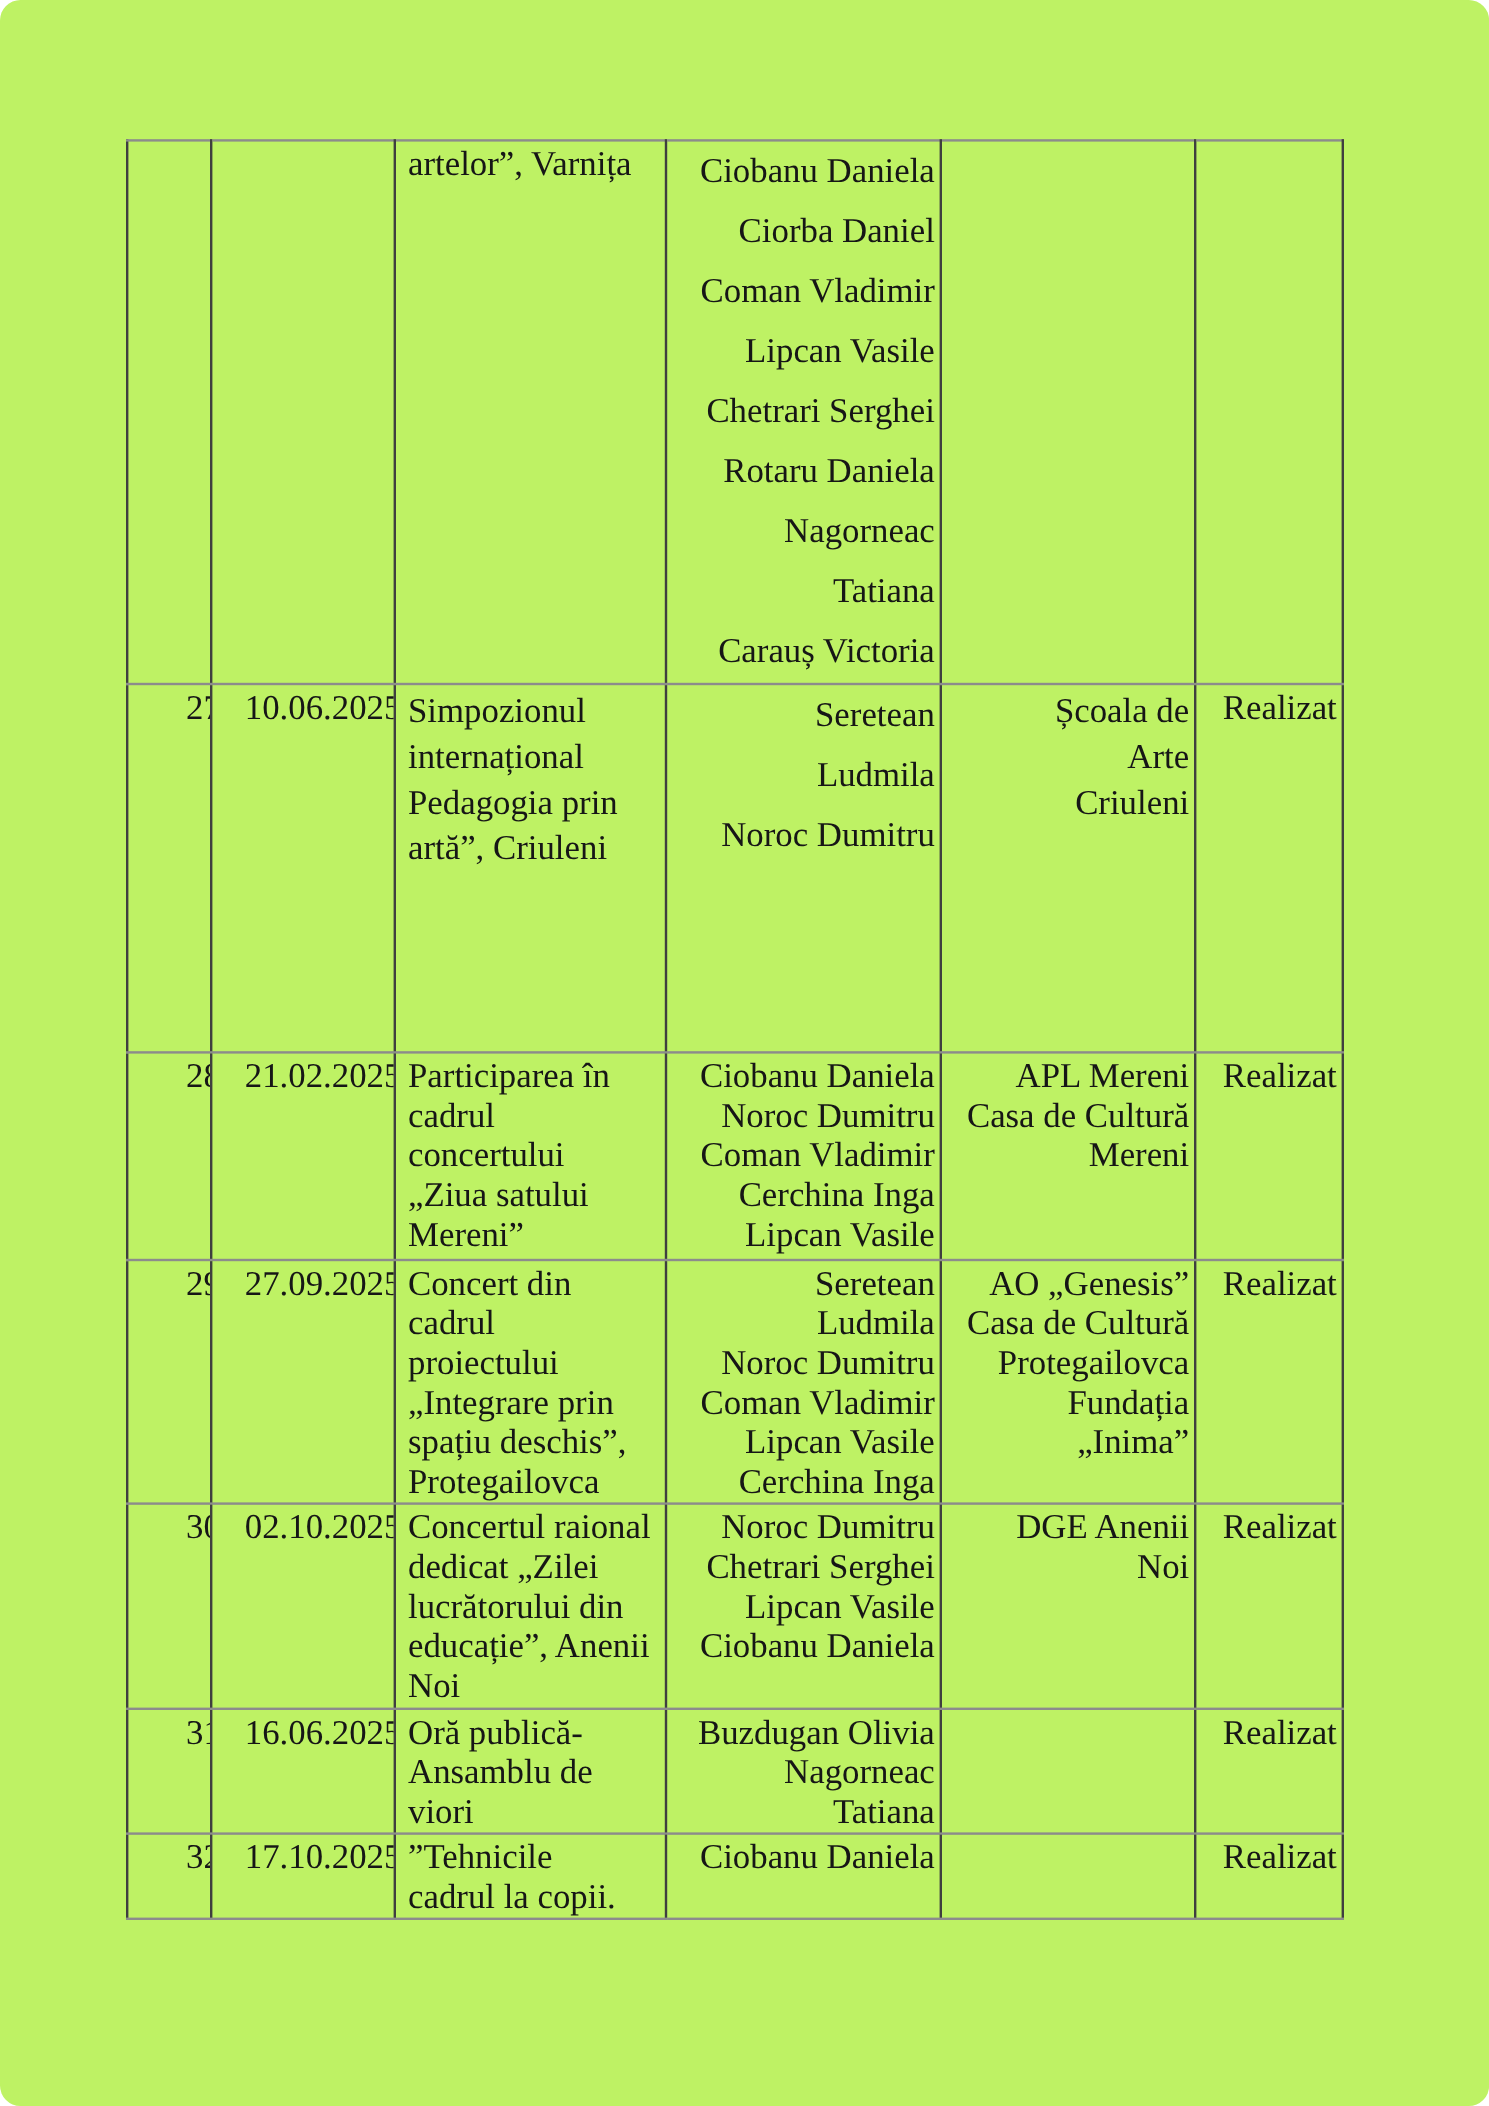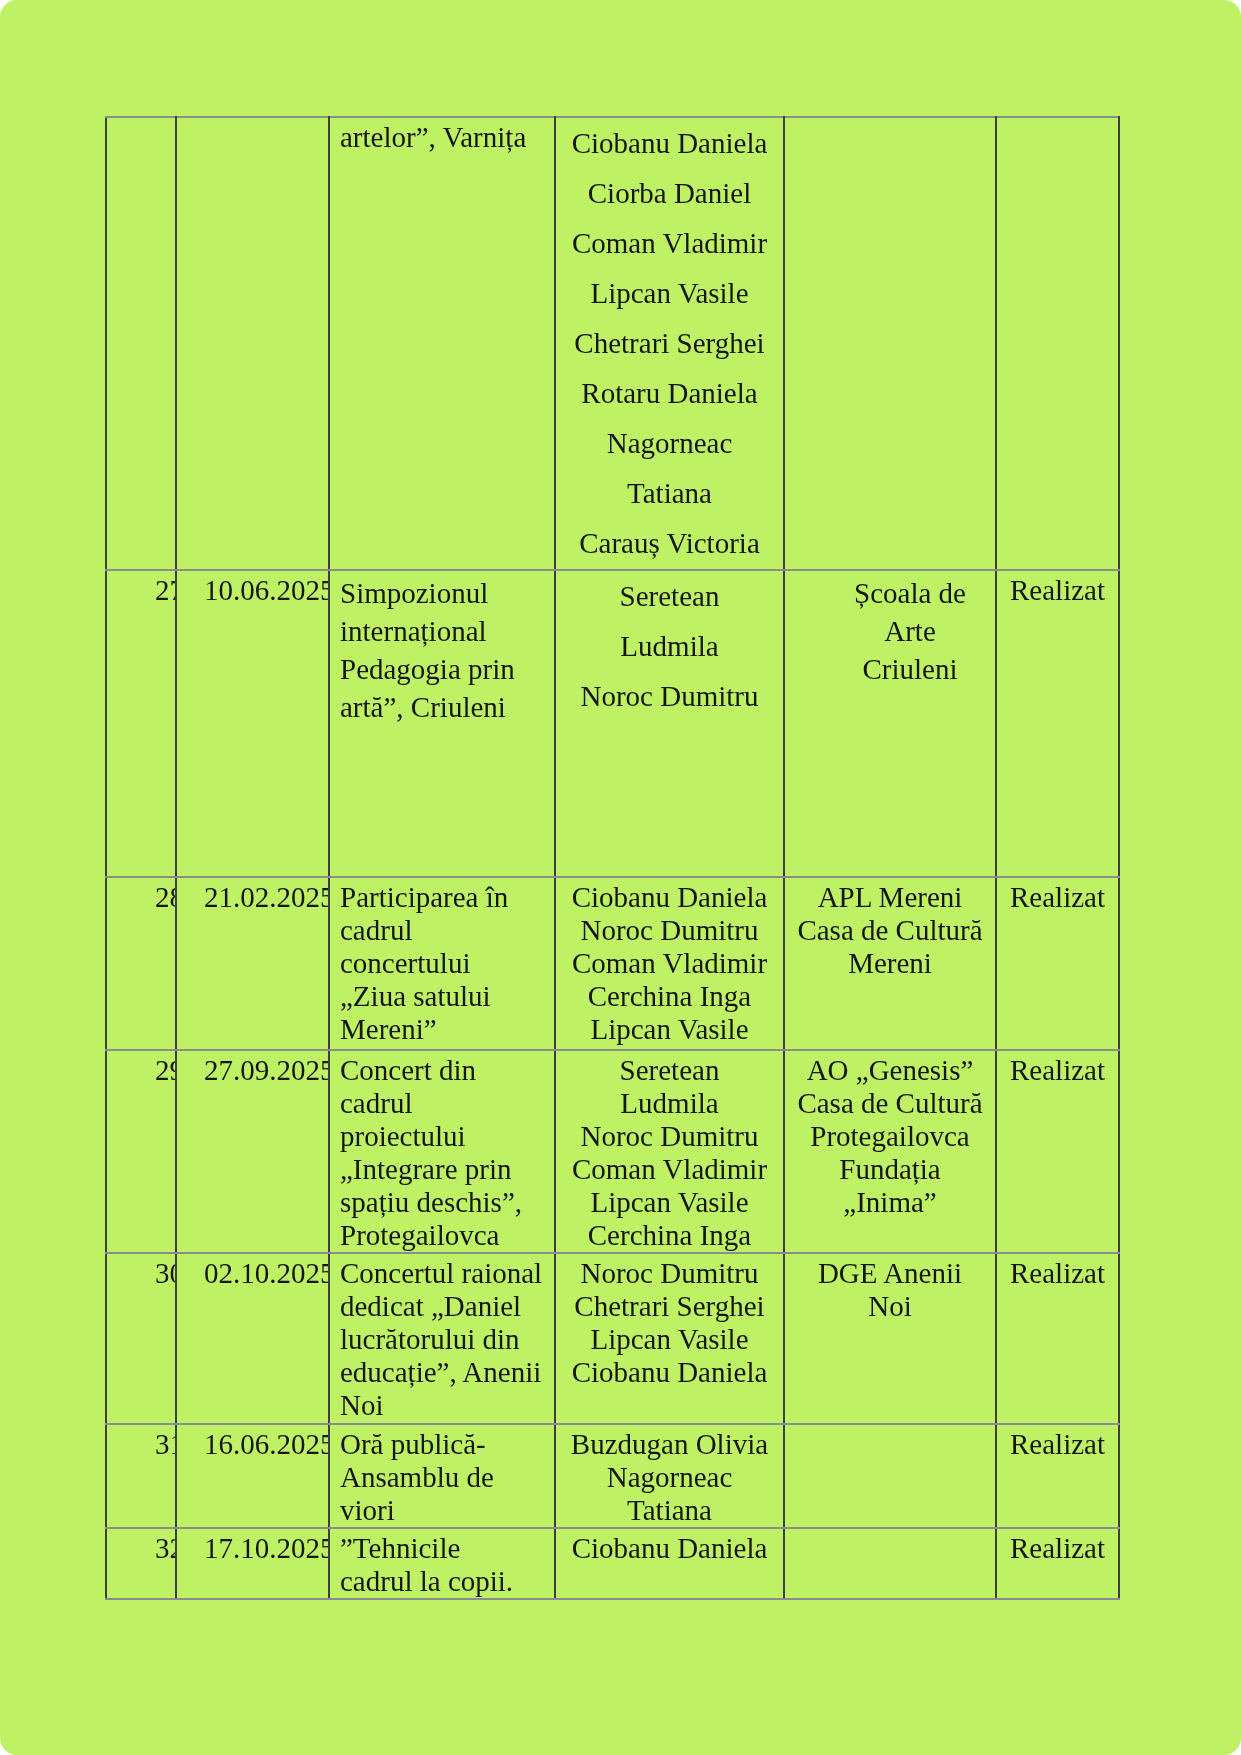--- a/index.html
+++ b/index.html
@@ -43,21 +43,21 @@
 
   td.num{padding:0;position:relative;}
   td.num .numwrap{
     text-align:right;
     margin-right:-9px;      
     padding-top:3px;
     line-height:33px;
   }
   td.date{padding-left:27px;padding-right:2px;}
   td.event{padding-left:10px;padding-right:4px;text-align:left;}
-  td.people,td.place,td.status{text-align:center;padding-left:4px;padding-right:4px;margin-top:10px;}
+  td.people,td.place,td.status{text-align:right;padding-left:4px;padding-right:4px;margin-top:10px;}
 
   
   tr.r-cont td.people, tr.r27 td.people{line-height:50px;padding-top:0;}
   tr.r27 td.event{line-height:38px;}
   tr.r27 td.place{line-height:38px;padding-left:44px;}
 
   td.semcell{
     text-align:center;
     font-weight:bold;
     font-style:italic;
@@ -152,21 +152,21 @@
 Protegailovca
 Fundația
 „Inima”</td>
         <td class="status">Realizat</td>
       </tr>
 
       <tr class="r30">
         <td class="num"><div class="numwrap">30</div></td>
         <td class="date">02.10.2025</td>
         <td class="event">Concertul raional
-dedicat „Daniel
+dedicat „Zilei
 lucrătorului din
 educație”, Anenii
 Noi</td>
         <td class="people">Noroc Dumitru
 Chetrari Serghei
 Lipcan Vasile
 Ciobanu Daniela</td>
         <td class="place">DGE Anenii
 Noi</td>
         <td class="status">Realizat</td>

